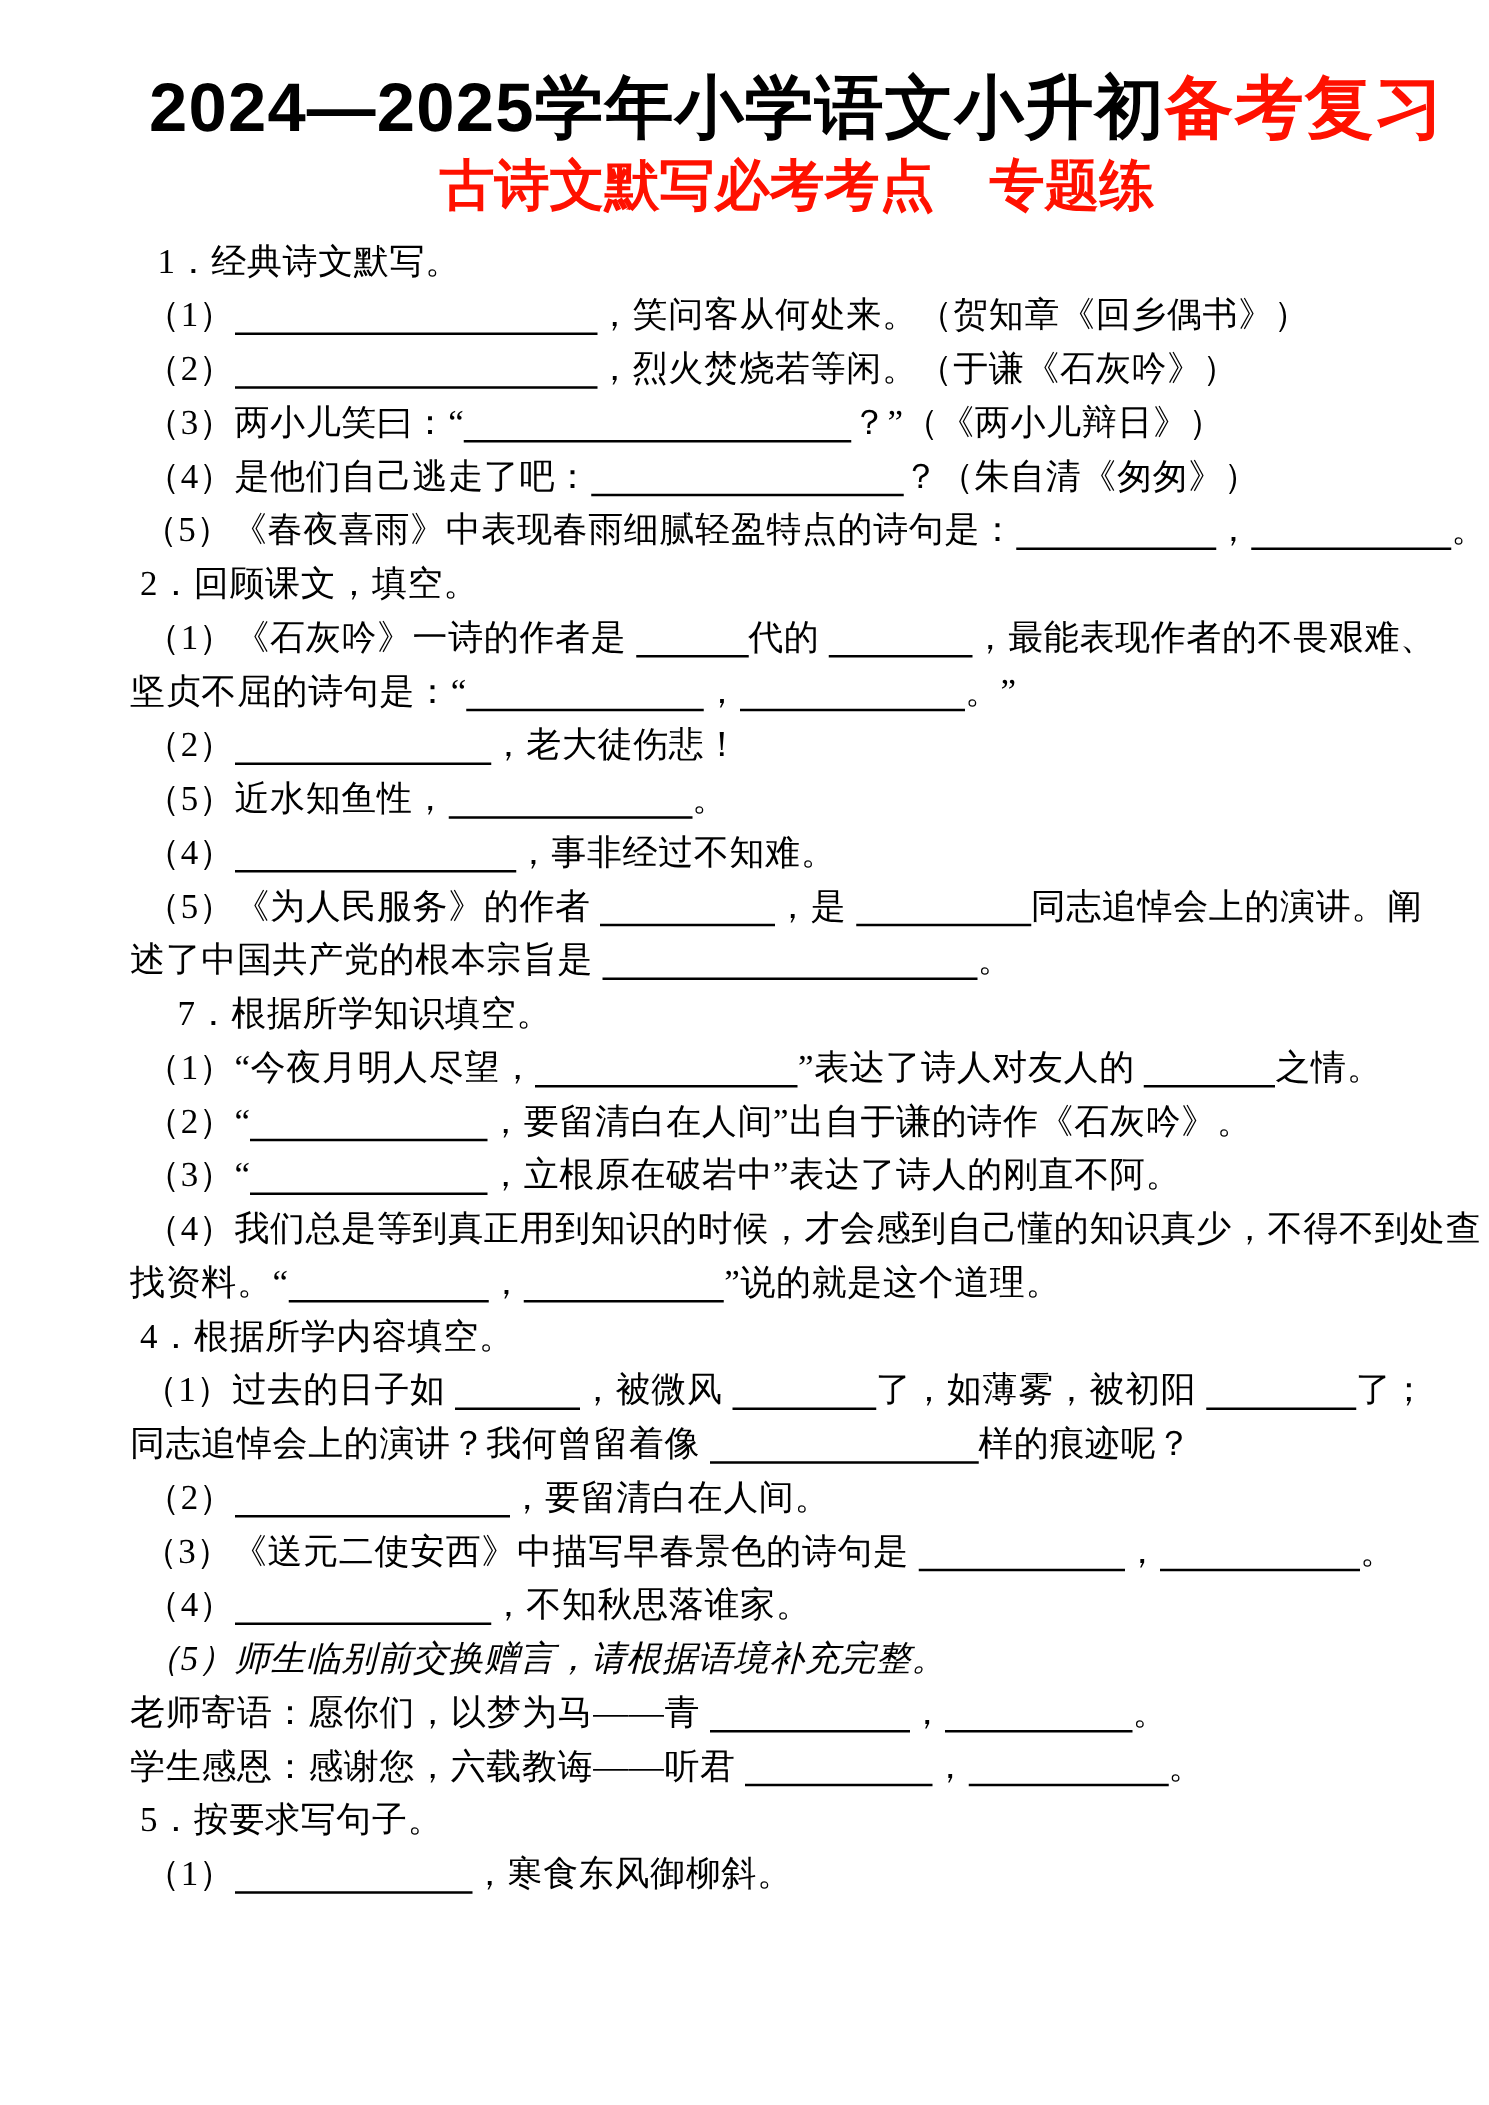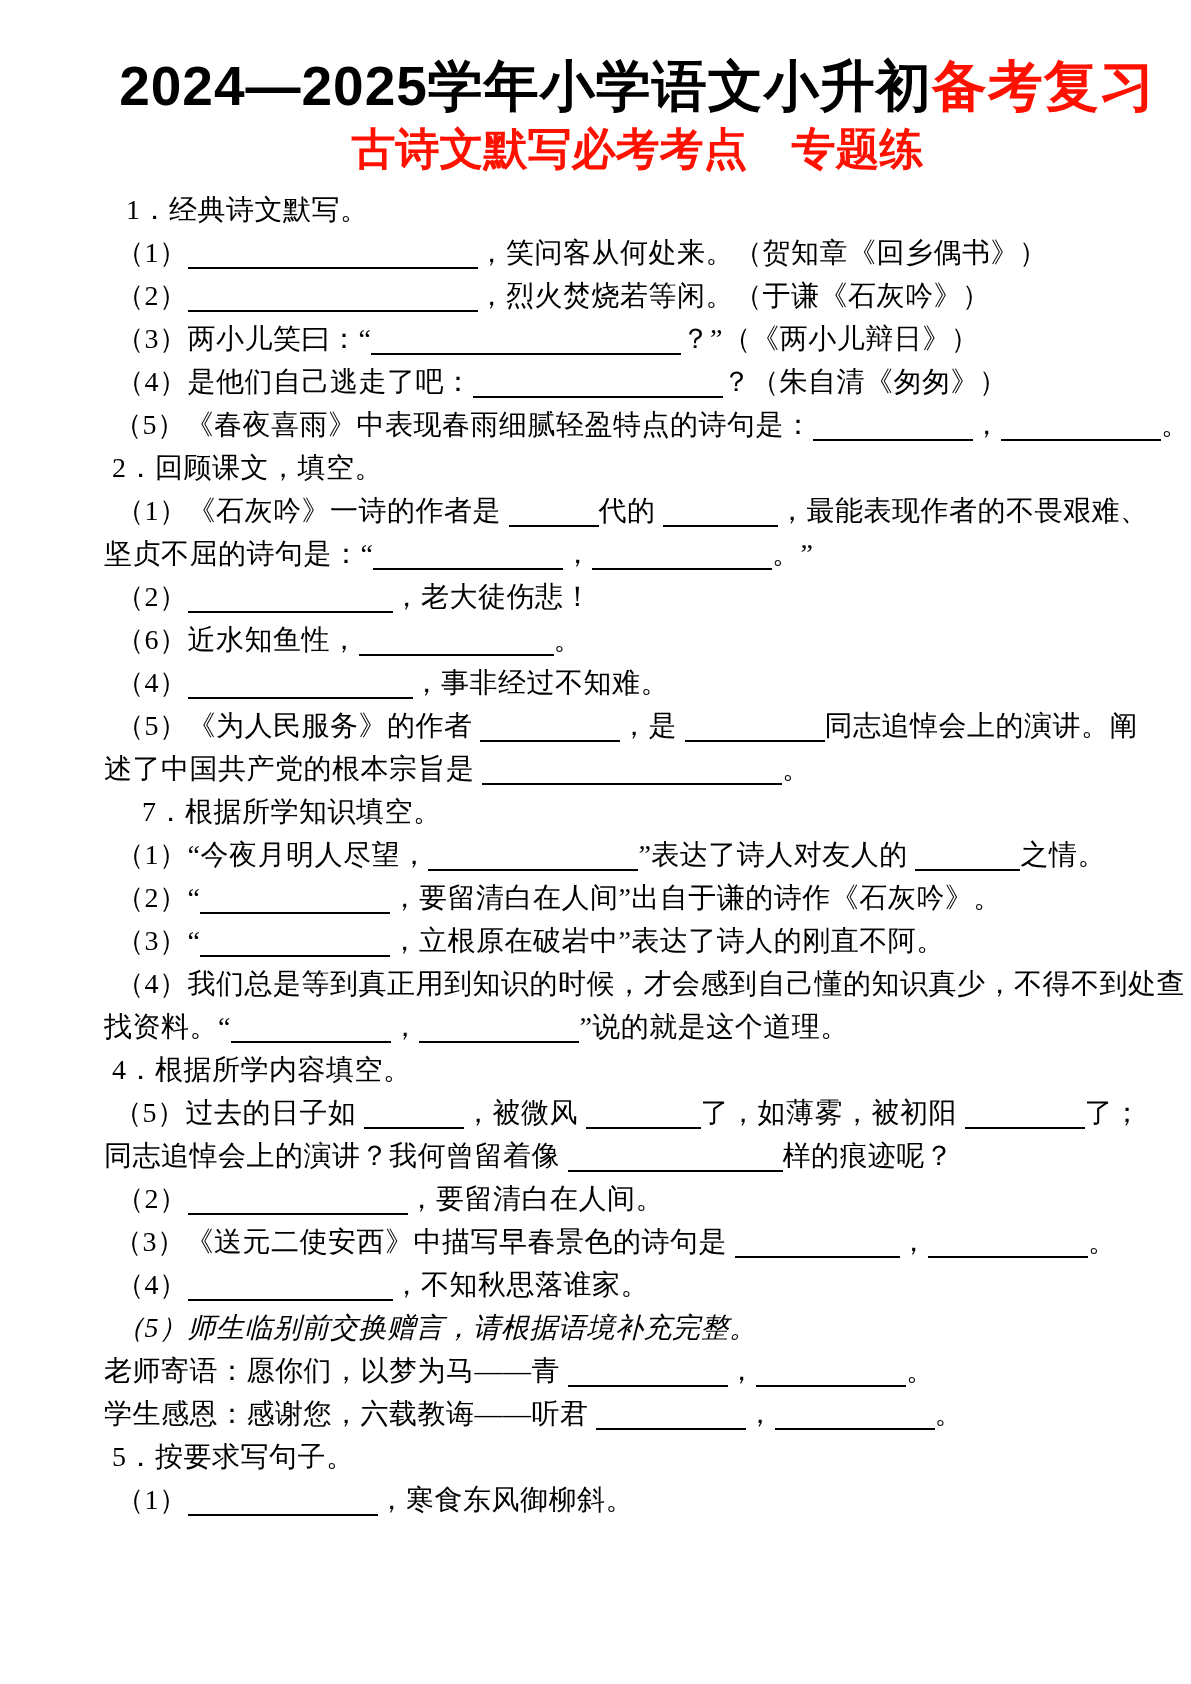--- a/index.html
+++ b/index.html
@@ -69,32 +69,32 @@
       <p class="line" style="margin-left: 22px;"><span>1．经典诗文默写。</span></p>
       <p class="line" style="margin-left: 12px;"><span>（1）</span><span class="blank" style="width: 290px;"></span><span>，笑问客从何处来。（贺知章《回乡偶书》）</span></p>
       <p class="line" style="margin-left: 12px;"><span>（2）</span><span class="blank" style="width: 290px;"></span><span>，烈火焚烧若等闲。（于谦《石灰吟》）</span></p>
       <p class="line" style="margin-left: 12px;"><span>（3）两小儿笑曰：“</span><span class="blank" style="width: 310px;"></span><span>？”（《两小儿辩日》）</span></p>
       <p class="line" style="margin-left: 12px;"><span>（4）是他们自己逃走了吧：</span><span class="blank" style="width: 250px;"></span><span>？（朱自清《匆匆》）</span></p>
       <p class="line" style="margin-left: 10px;"><span>（5）《春夜喜雨》中表现春雨细腻轻盈特点的诗句是：</span><span class="blank" style="width: 160px;"></span><span>，</span><span class="blank" style="width: 160px;"></span><span>。</span></p>
       <p class="line" style="margin-left: 8px;"><span>2．回顾课文，填空。</span></p>
       <p class="line" style="margin-left: 12px;"><span>（1）《石灰吟》一诗的作者是 </span><span class="blank" style="width: 90px;"></span><span>代的 </span><span class="blank" style="width: 115px;"></span><span>，最能表现作者的不畏艰难、</span></p>
       <p class="line"><span>坚贞不屈的诗句是：“</span><span class="blank" style="width: 190px;"></span><span>，</span><span class="blank" style="width: 180px;"></span><span>。”</span></p>
       <p class="line" style="margin-left: 12px;"><span>（2）</span><span class="blank" style="width: 205px;"></span><span>，老大徒伤悲！</span></p>
-      <p class="line" style="margin-left: 12px;"><span>（6）近水知鱼性，</span><span class="blank" style="width: 195px;"></span><span>。</span></p>
+      <p class="line" style="margin-left: 12px;"><span>（5）近水知鱼性，</span><span class="blank" style="width: 195px;"></span><span>。</span></p>
       <p class="line" style="margin-left: 12px;"><span>（4）</span><span class="blank" style="width: 225px;"></span><span>，事非经过不知难。</span></p>
       <p class="line" style="margin-left: 12px;"><span>（5）《为人民服务》的作者 </span><span class="blank" style="width: 140px;"></span><span>，是 </span><span class="blank" style="width: 140px;"></span><span>同志追悼会上的演讲。阐</span></p>
       <p class="line"><span>述了中国共产党的根本宗旨是 </span><span class="blank" style="width: 300px;"></span><span>。</span></p>
       <p class="line" style="margin-left: 38px;"><span>7．根据所学知识填空。</span></p>
       <p class="line" style="margin-left: 12px;"><span>（1）“今夜月明人尽望，</span><span class="blank" style="width: 210px;"></span><span>”表达了诗人对友人的 </span><span class="blank" style="width: 105px;"></span><span>之情。</span></p>
       <p class="line" style="margin-left: 12px;"><span>（2）“</span><span class="blank" style="width: 190px;"></span><span>，要留清白在人间”出自于谦的诗作《石灰吟》。</span></p>
       <p class="line" style="margin-left: 12px;"><span>（3）“</span><span class="blank" style="width: 190px;"></span><span>，立根原在破岩中”表达了诗人的刚直不阿。</span></p>
       <p class="line" style="margin-left: 12px;"><span>（4）我们总是等到真正用到知识的时候，才会感到自己懂的知识真少，不得不到处查</span></p>
       <p class="line"><span>找资料。“</span><span class="blank" style="width: 160px;"></span><span>，</span><span class="blank" style="width: 160px;"></span><span>”说的就是这个道理。</span></p>
       <p class="line" style="margin-left: 8px;"><span>4．根据所学内容填空。</span></p>
-      <p class="line" style="margin-left: 10px;"><span>（5）过去的日子如 </span><span class="blank" style="width: 100px;"></span><span>，被微风 </span><span class="blank" style="width: 115px;"></span><span>了，如薄雾，被初阳 </span><span class="blank" style="width: 120px;"></span><span>了；</span></p>
+      <p class="line" style="margin-left: 10px;"><span>（1）过去的日子如 </span><span class="blank" style="width: 100px;"></span><span>，被微风 </span><span class="blank" style="width: 115px;"></span><span>了，如薄雾，被初阳 </span><span class="blank" style="width: 120px;"></span><span>了；</span></p>
       <p class="line"><span>同志追悼会上的演讲？我何曾留着像 </span><span class="blank" style="width: 215px;"></span><span>样的痕迹呢？</span></p>
       <p class="line" style="margin-left: 12px;"><span>（2）</span><span class="blank" style="width: 220px;"></span><span>，要留清白在人间。</span></p>
       <p class="line" style="margin-left: 10px;"><span>（3）《送元二使安西》中描写早春景色的诗句是 </span><span class="blank" style="width: 165px;"></span><span>，</span><span class="blank" style="width: 160px;"></span><span>。</span></p>
       <p class="line" style="margin-left: 12px;"><span>（4）</span><span class="blank" style="width: 205px;"></span><span>，不知秋思落谁家。</span></p>
       <p class="line" style="margin-left: 12px; font-style: italic;"><span>（5）师生临别前交换赠言，请根据语境补充完整。</span></p>
       <p class="line"><span>老师寄语：愿你们，以梦为马——青 </span><span class="blank" style="width: 160px;"></span><span>，</span><span class="blank" style="width: 150px;"></span><span>。</span></p>
       <p class="line"><span>学生感恩：感谢您，六载教诲——听君 </span><span class="blank" style="width: 150px;"></span><span>，</span><span class="blank" style="width: 160px;"></span><span>。</span></p>
       <p class="line" style="margin-left: 8px;"><span>5．按要求写句子。</span></p>
       <p class="line" style="margin-left: 12px;"><span>（1）</span><span class="blank" style="width: 190px;"></span><span>，寒食东风御柳斜。</span></p>
     </div>

